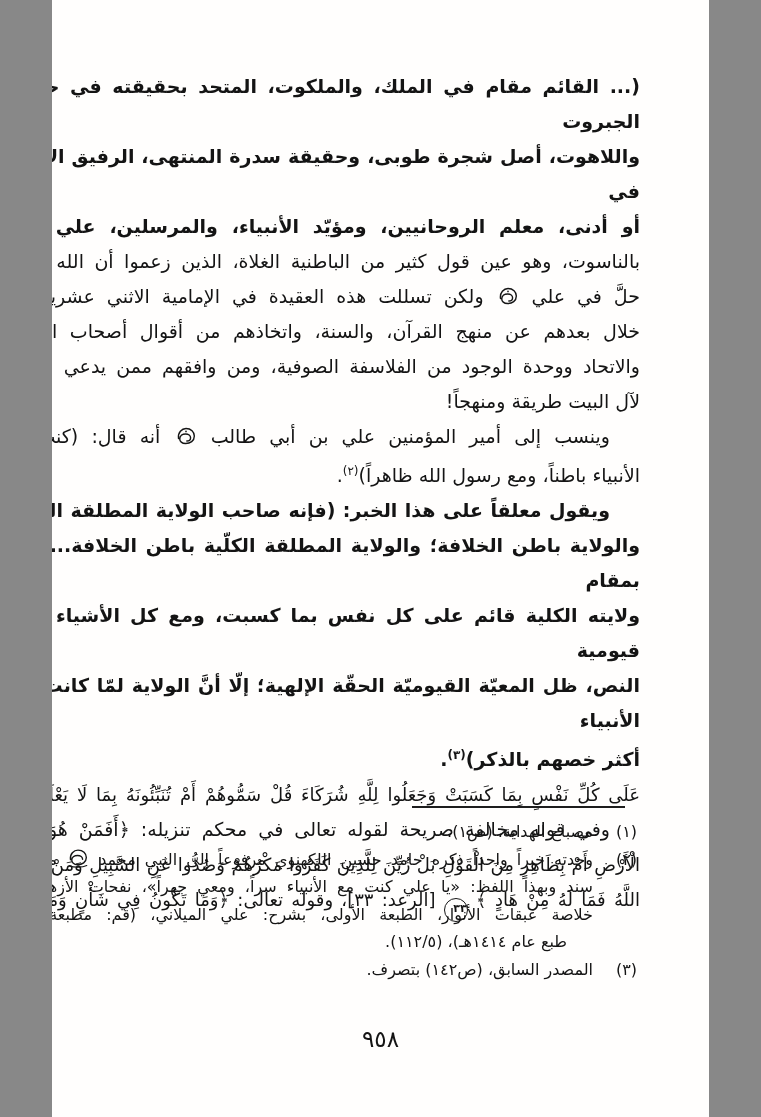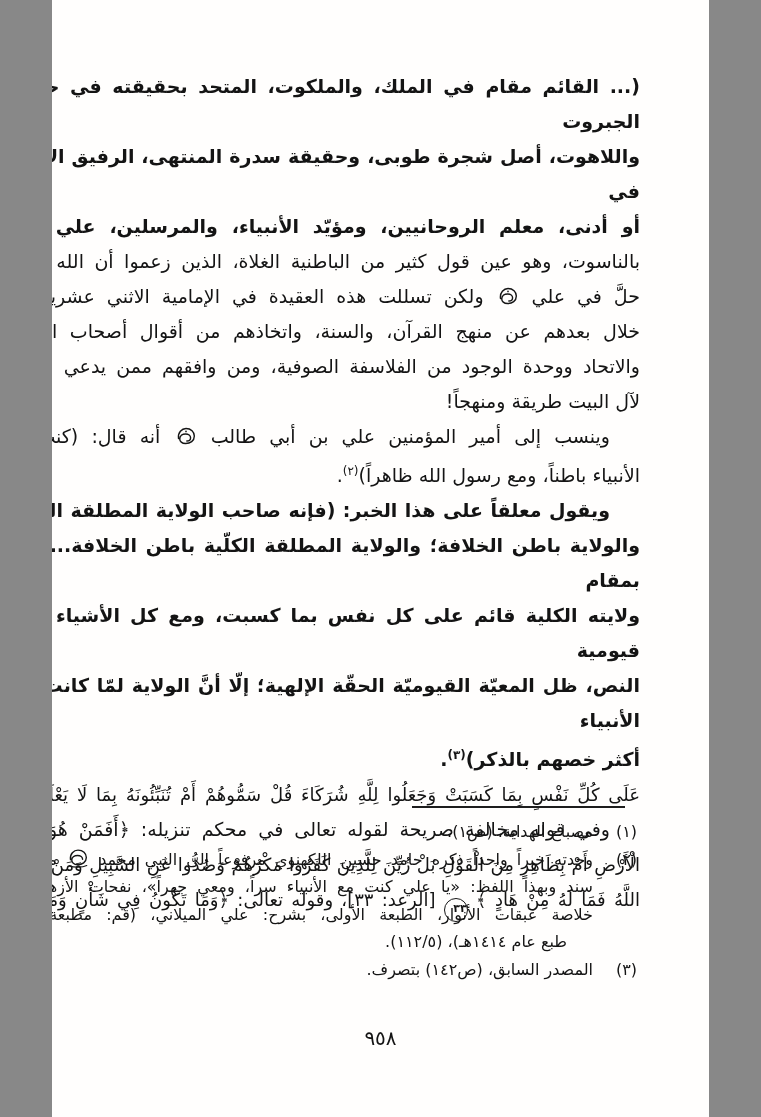--- a/index.html
+++ b/index.html
@@ -42,21 +42,21 @@
   }
   .footnote { display:flex; }
   .fn-num { flex:0 0 44px; }
   .fn-body { flex:1 1 auto; min-width:0; }
   .fn-line { text-align:justify; text-align-last:justify; }
   .fn-line.right { text-align:right; text-align-last:right; }
   .fn-line.deep { padding-right:26px; }
   
   .page-number {
     position:absolute; top:1026px; left:0; width:100%;
-    text-align:center; font-size:20px; color:#141414; letter-spacing:1px;
+    text-align:center; font-size:23px; color:#141414; letter-spacing:1px;
   }
 </style>
 </head>
 <body>
 
 <div class="page">
 
   <main class="main-text">
 
     <div class="para bold">

